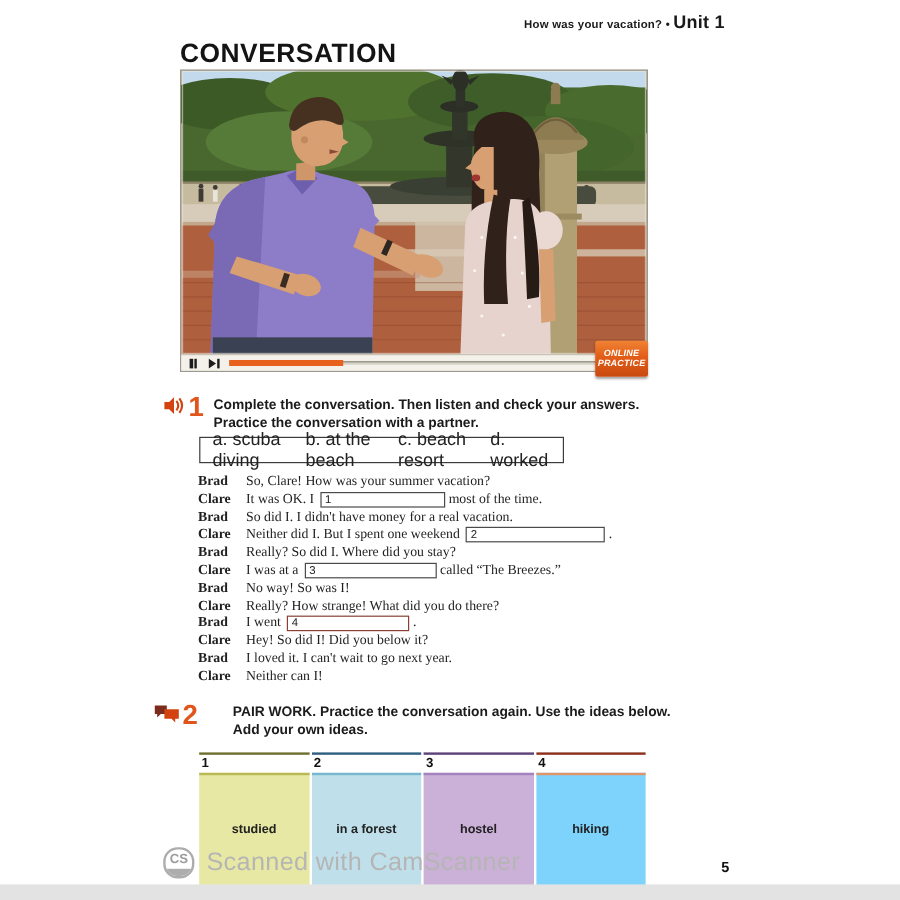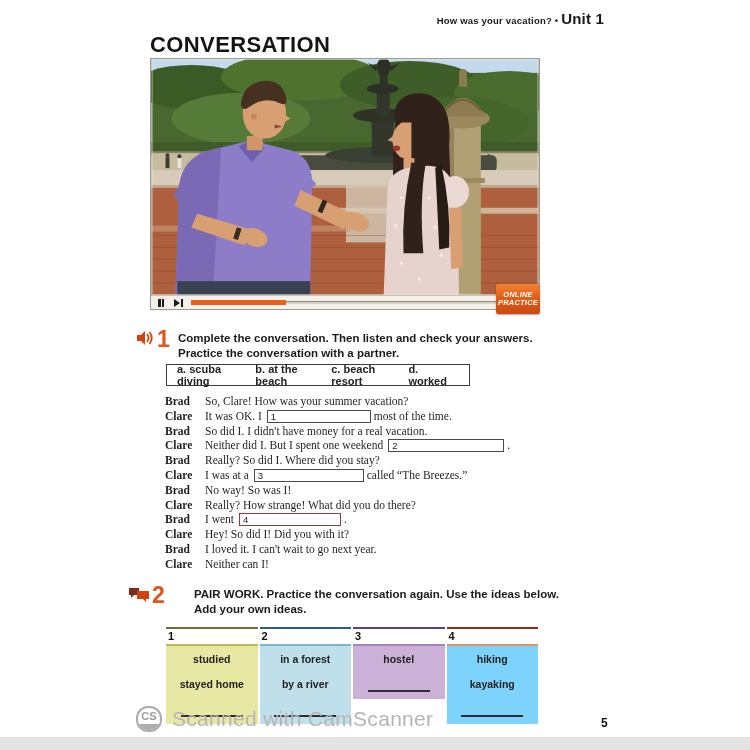--- a/index.html
+++ b/index.html
@@ -31,39 +31,39 @@
   .ex-number { position:absolute; font-weight:bold; color:#e0551b; font-size:23px; font-family:"Liberation Sans",sans-serif; }
   .ex1-number { left:157px; top:326px; }
   .ex2-number { left:152px; top:582px; }
   .ex-instructions { position:absolute; font-weight:bold; color:#1b1b1b; font-size:11.5px; line-height:14.5px; }
   .ex1-instructions { left:178px; top:331px; width:380px; }
   .ex2-instructions { left:194px; top:587px; width:400px; }
   .pair-icon { position:absolute; left:128px; top:586px; width:22px; height:18px; }
 
   
   .word-box { position:absolute; left:166px; top:364px; width:304px; height:22px; border:1.2px solid #3c3c3c; background:#fff; display:flex; align-items:center; justify-content:space-between; padding:0 10px; }
-  .word-box span { font-size:11px; font-weight:700; color:#222; }
+  .word-box span { font-size:15px; font-weight:400; color:#222; }
 
   
   .conversation { position:absolute; left:165px; top:395px; width:400px; font-family:"Liberation Serif", serif; font-size:11.5px; color:#1f1f1f; }
   .c-line { height:14.8px; display:flex; white-space:nowrap; }
   .spk { font-weight:bold; width:40px; flex:0 0 40px; }
   .ctext { margin-right:3px; }
   .blank { display:inline-block; height:13px; border:1px solid #4a4a4a; background:#fff; font-family:"Liberation Sans",sans-serif; font-size:9.5px; color:#222; padding:0 0 0 3px; line-height:12px; margin:0 3px 0 2px; cursor:text; }
   .blank.w1 { width:104px; }
   .blank.w2 { width:116px; }
   .blank.w3 { width:110px; }
   .blank.w4 { width:102px; border-color:#8a4036; }
 
   
   .ideas-table { position:absolute; left:166px; top:627px; width:372px; display:flex; gap:2px; }
   .tcol { flex:1; }
   .tcol-head { border-top:2.5px solid #333; font-weight:bold; font-size:11px; color:#111; padding:1px 0 2px 2px; background:#fff; }
   .tcol-body { border-top:2px solid #999; }
-  .tcell { height:25px; display:flex; align-items:center; justify-content:center; font-size:10.5px; font-weight:600; color:#222; }
+  .tcell { height:25px; display:flex; align-items:center; justify-content:center; font-size:10.5px; font-weight:600; color:#222;margin-top:32px; }
   .tcell.blank-cell { height:28px; }
   .blank-line { display:inline-block; width:62px; border-bottom:2px solid #2e2e2e; height:14px; cursor:text; }
 
   
   .cs-logo { position:absolute; left:136px; top:706px; width:26px; height:26px; border-radius:12px; overflow:hidden; background:#ffffff; border:2px solid #adadad; }
   .cs-logo .cs-text { display:block; text-align:center; font-size:11px; font-weight:bold; color:#9d9d9d; line-height:16px; }
   .cs-logo .cs-strip { position:absolute; bottom:0; left:0; width:100%; height:6px; background:#adadad; }
   .watermark-text { position:absolute; left:172px; top:707px; font-size:21px; color:#b5b5b5; letter-spacing:0.3px; }
   .page-number { position:absolute; left:601px; top:716px; font-size:12px; font-weight:bold; color:#111; }
   .bottom-strip { position:absolute; left:0; bottom:0; width:100%; height:13px; background:#e3e3e3; }
@@ -280,21 +280,21 @@
         <span class="ctext">Really? How strange! What did you do there?</span>
       </div>
     <div class="c-line">
         <span class="spk">Brad</span>
         <span class="ctext">I went</span>
         <span class="blank w4">4</span>
         <span class="ctext">.</span>
       </div>
     <div class="c-line">
         <span class="spk">Clare</span>
-        <span class="ctext">Hey! So did I! Did you with it?</span>
+        <span class="ctext">Hey! So did I! Did you below it?</span>
       </div>
     <div class="c-line">
         <span class="spk">Brad</span>
         <span class="ctext">I loved it. I can't wait to go next year.</span>
       </div>
     <div class="c-line">
         <span class="spk">Clare</span>
         <span class="ctext">Neither can I!</span>
       </div>
   </div>

